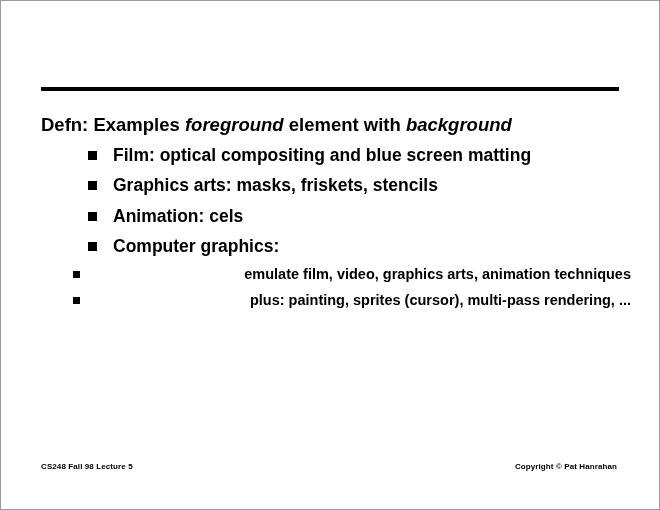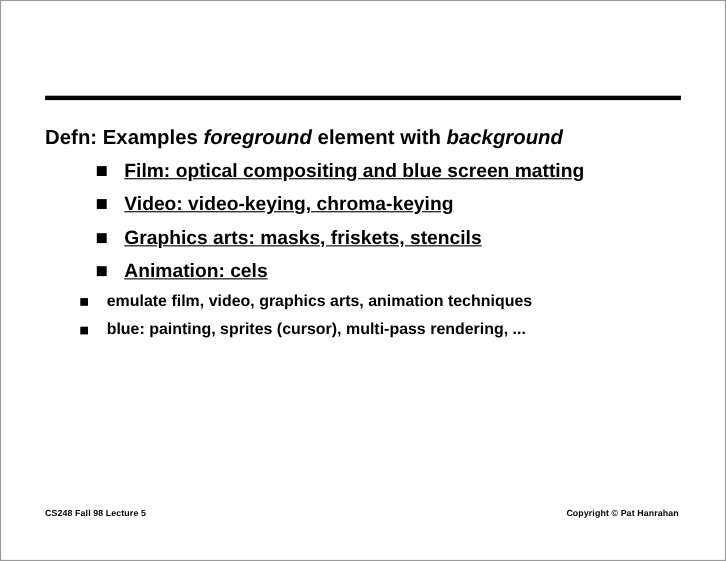--- a/index.html
+++ b/index.html
@@ -52,21 +52,20 @@
     margin: 0 0 2px 0;
     white-space: nowrap;
   }
   .lvl1 .ital {
     font-style: italic;
   }
   .lvl2-list {
     margin: 6px 0 0 0;
     padding: 0;
     list-style: none;
-    text-decoration: underline;
   }
   .lvl2 {
     position: relative;
     font-size: 17.5px;
     font-weight: bold;
     line-height: 1.22;
     margin: 0 0 9px 0;
     padding-left: 72px;
   }
   .lvl2 > .bullet {
@@ -82,20 +81,21 @@
     padding: 0;
     list-style: none;
   }
   .lvl3 {
     position: relative;
     font-size: 14.5px;
     font-weight: bold;
     line-height: 1.22;
     margin: 0 0 8px 0;
     padding-left: 56px;
+    text-align: right;
   }
   .lvl3 > .bullet {
     position: absolute;
     left: 32px;
     top: 5px;
     width: 7px;
     height: 7px;
     background: #000000;
   }
   .footer-left {
@@ -129,40 +129,43 @@
     <p class="lvl1"><span>Defn: Examples </span><span class="ital">foreground</span><span> element with </span><span class="ital">background</span></p>
 
 
     <ul class="lvl2-list">
       <li class="lvl2">
         <span class="bullet"></span>
         <span>Film: optical compositing and blue screen matting</span>
       </li>
       <li class="lvl2">
         <span class="bullet"></span>
-        <span>Video: video-keying, chroma-keying</span>
       </li>
       <li class="lvl2">
         <span class="bullet"></span>
         <span>Graphics arts: masks, friskets, stencils</span>
       </li>
       <li class="lvl2">
         <span class="bullet"></span>
         <span>Animation: cels</span>
+      </li>
+      <li class="lvl2">
+        <span class="bullet"></span>
+        <span>Computer graphics:</span>
       </li>
     </ul>
 
     <ul class="lvl3-list">
       <li class="lvl3">
         <span class="bullet"></span>
         <span>emulate film, video, graphics arts, animation techniques</span>
       </li>
       <li class="lvl3">
         <span class="bullet"></span>
-        <span>blue: painting, sprites (cursor), multi-pass rendering, ...</span>
+        <span>plus: painting, sprites (cursor), multi-pass rendering, ...</span>
       </li>
     </ul>
 
   </div>
 
   <div class="footer-left">CS248 Fall 98 Lecture 5</div>
   <div class="footer-right">Copyright © Pat Hanrahan</div>
 
 </div>
 

